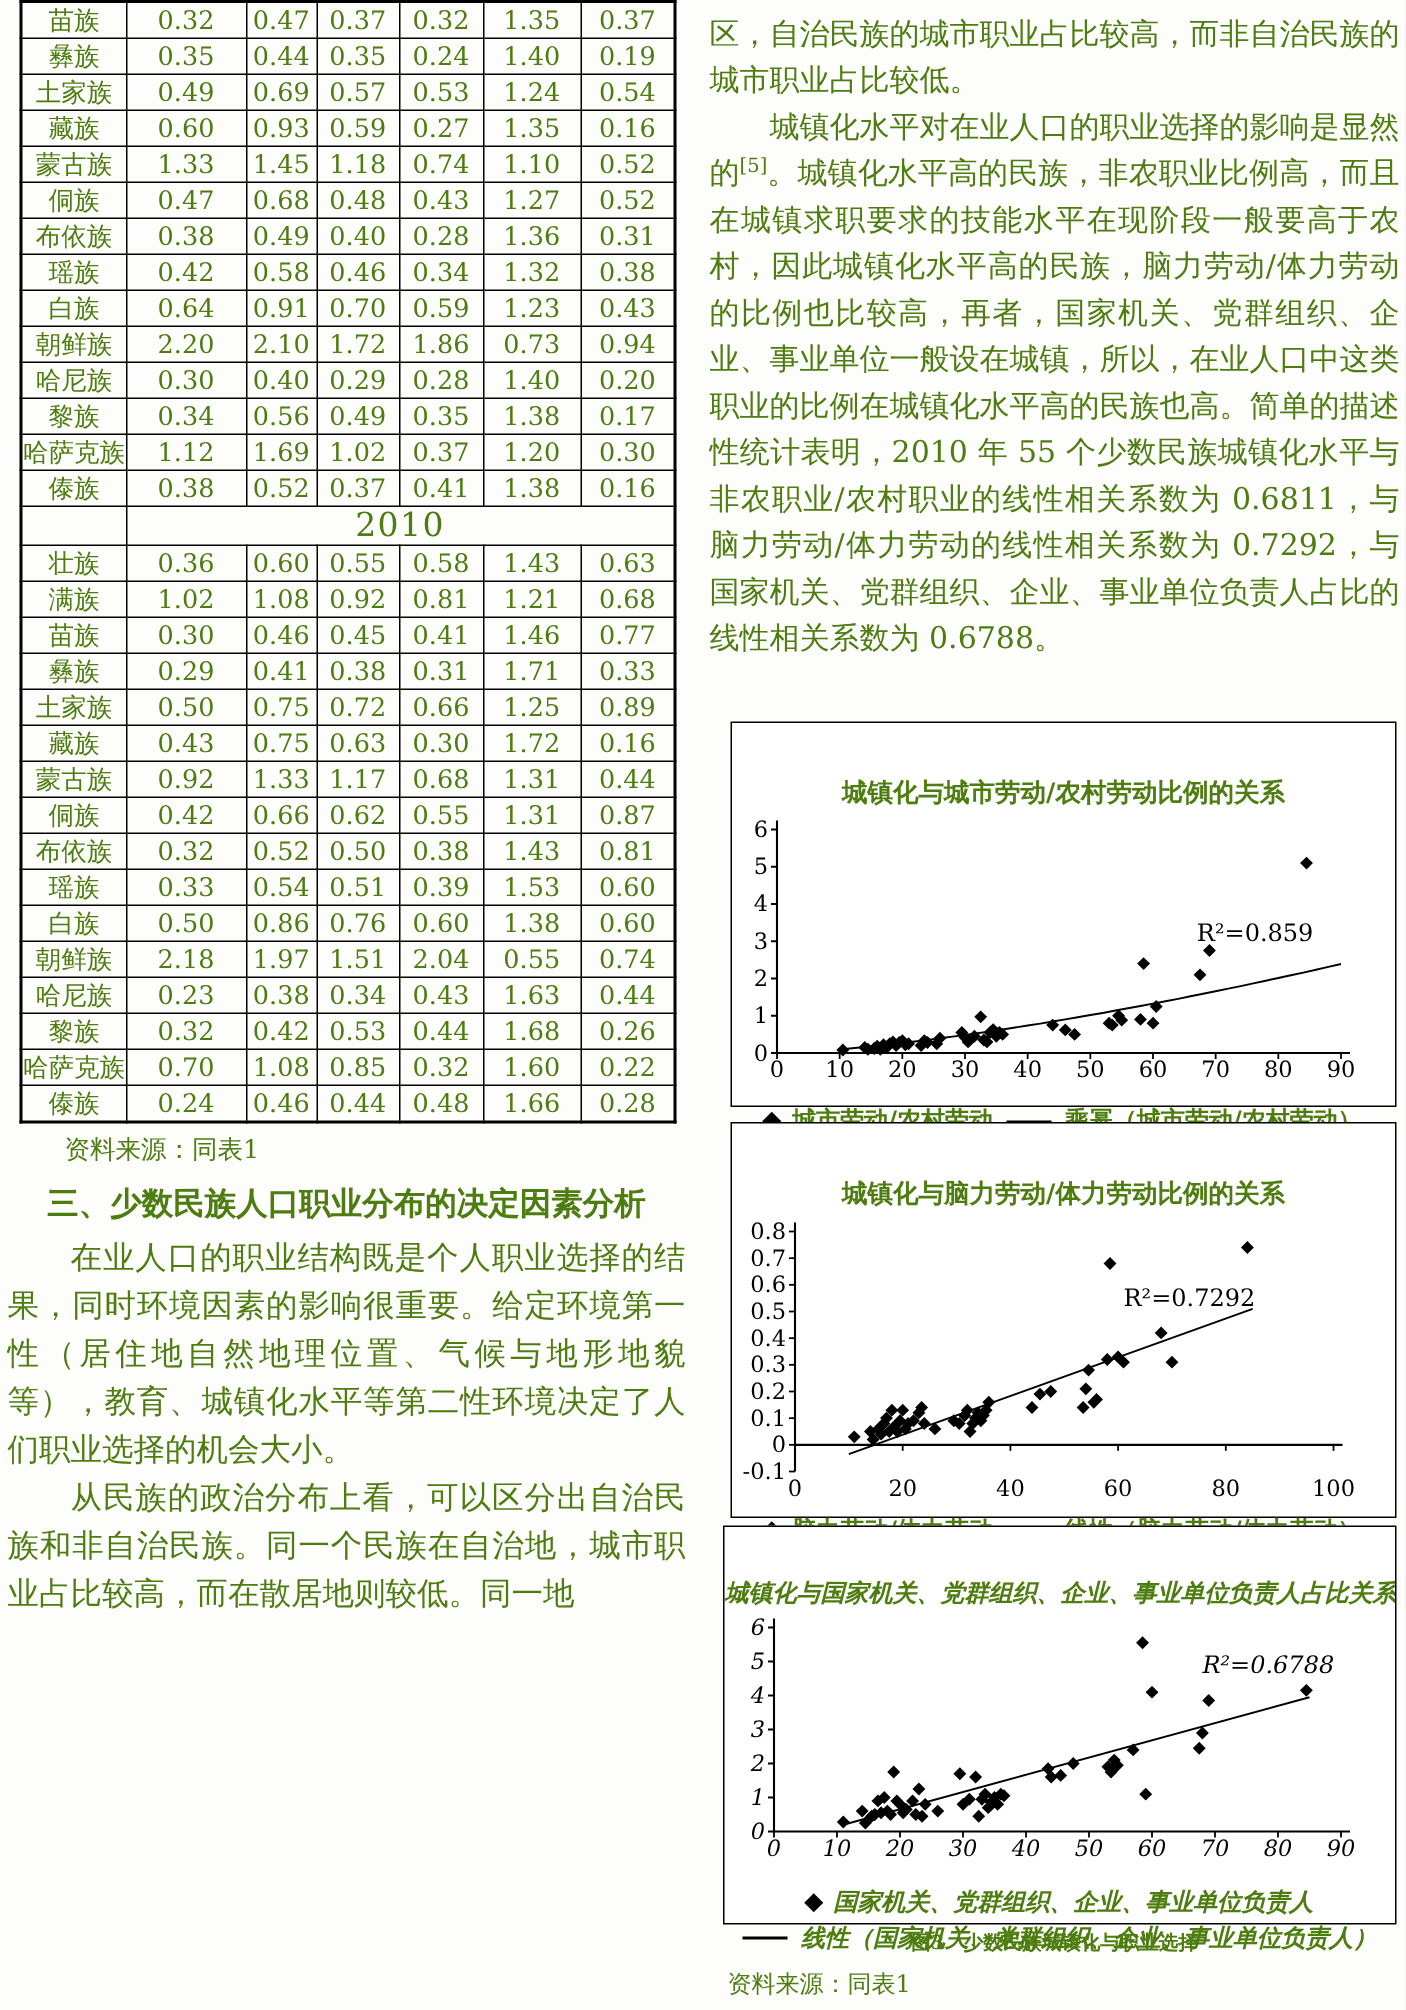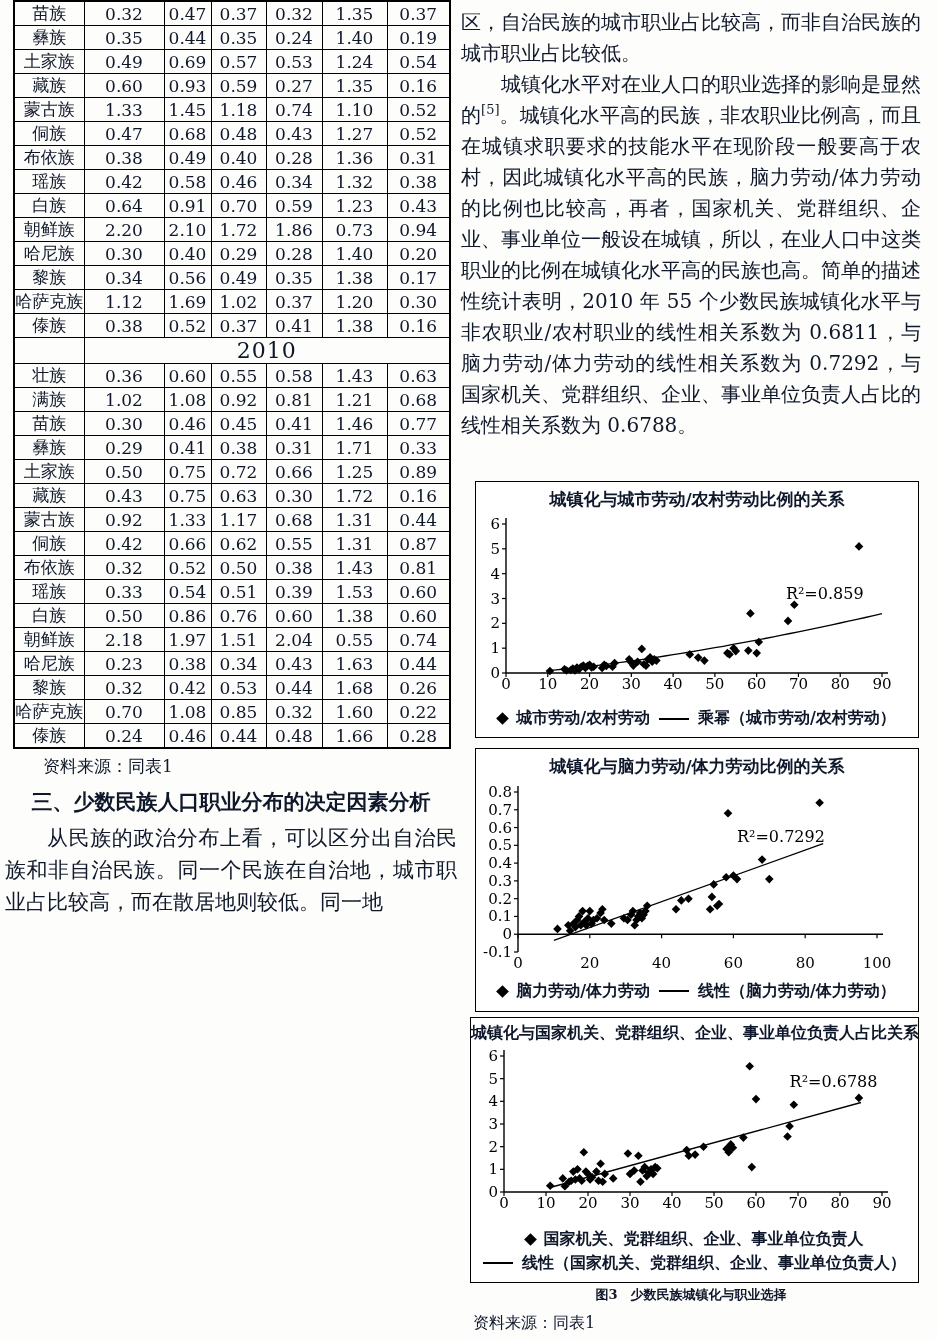--- a/index.html
+++ b/index.html
@@ -1,39 +1,39 @@
 <!DOCTYPE html>
 <html><head>
 <meta charset="utf-8">
 <style>
   html,body{margin:0;padding:0;background:#e9e9e9;}
   .page{position:relative;width:937px;height:1340px;margin:0 auto;background:#fdfdfb;overflow:hidden;
-        font-family:"DejaVu Serif","Liberation Serif",serif;color:#0f172a;}
+        font-family:"DejaVu Serif","Liberation Serif",serif;color:#4d7c0f;}
   .col-left{position:absolute;left:5px;top:0;width:452px;}
-  .col-right{position:absolute;left:461px;top:0;width:460px;height:1340px;}
+  .col-right{position:absolute;left:473px;top:0;width:460px;height:1340px;}
 
   table.occ{border-collapse:collapse;table-layout:fixed;margin-left:8px;width:436px;border:2px solid #000;}
   table.occ td{border:1px solid #000;height:23px;text-align:center;font-size:17px;padding:0;
                white-space:nowrap;overflow:hidden;}
   table.occ td.year{font-size:22px;letter-spacing:1px;}
 
   .src-note{margin:6px 0 0 38px;font-size:17px;}
   .heading{margin:10px 0 6px;text-align:center;font-weight:bold;font-size:21px;}
   .para{margin:0;font-size:21px;line-height:32px;text-align:justify;text-align-last:left;text-indent:2em;}
   .col-right .para{font-size:20px;line-height:31px;}
   .col-right{padding-top:0;}
   .col-right .flowtext{padding-top:7px;}
   .noindent{text-indent:0;}
   sup.ref{font-size:13px;line-height:0;}
 
   .chart-box{position:absolute;border:1px solid #000;background:#fff;}
   #cb0{left:14px;top:481px;width:442px;height:255px;}
   #cb1{left:14px;top:748px;width:442px;height:262px;}
-  #cb2{left:9px;top:1017px;width:447px;height:264px;}
-  .chart-title{font-weight:bold;text-align:center;font-size:17px;padding-top:6px;height:22px;white-space:nowrap;overflow:hidden;}
+  #cb2{left:9px;top:1017px;width:447px;height:264px;font-style:italic;}
+  .chart-title{font-weight:bold;text-align:center;font-size:17px;padding-top:6px;height:22px;white-space:nowrap;overflow:hidden;margin-top:29px;}
   #cb2 .chart-title{font-size:16px;padding-top:5px;height:23px;}
   svg.plot{display:block;font-family:inherit;}
   .legend{display:flex;flex-direction:column;align-items:center;justify-content:center;
           font-weight:bold;font-size:16px;gap:3px;}
   .legend-row{display:flex;align-items:center;gap:9px;white-space:nowrap;}
   .marker-diamond{width:9px;height:9px;background:#000;transform:rotate(45deg);display:inline-block;flex:0 0 auto;}
   .marker-line{width:30px;height:0;border-top:2px solid #000;display:inline-block;flex:0 0 auto;}
 
   .fig-caption{position:absolute;top:1286px;left:0;width:100%;text-align:center;font-weight:bold;font-size:13px;}
   .fig-src{position:absolute;top:1313px;left:12px;font-size:16px;}
@@ -329,20 +329,21 @@
             <td>1.66</td>
             <td>0.28</td>
           </tr>
         </tbody>
     </table>
 
     <p class="src-note">资料来源：同表1</p>
 
     <h3 class="heading">三、少数民族人口职业分布的决定因素分析</h3>
 
+    <p class="para">在业人口的职业结构既是个人职业选择的结果，同时环境因素的影响很重要。给定环境第一性（居住地自然地理位置、气候与地形地貌等），教育、城镇化水平等第二性环境决定了人们职业选择的机会大小。</p>
     <p class="para">从民族的政治分布上看，可以区分出自治民族和非自治民族。同一个民族在自治地，城市职业占比较高，而在散居地则较低。同一地</p>
   </div>
 
   <div class="col-right">
     <div class="flowtext">
       <p class="para noindent">区，自治民族的城市职业占比较高，而非自治民族的城市职业占比较低。</p>
       <p class="para"><span>城镇化水平对在业人口的职业选择的影响是显然的</span><sup class="ref">[5]</sup><span>。城镇化水平高的民族，非农职业比例高，而且在城镇求职要求的技能水平在现阶段一般要高于农村，因此城镇化水平高的民族，脑力劳动/体力劳动的比例也比较高，再者，国家机关、党群组织、企业、事业单位一般设在城镇，所以，在业人口中这类职业的比例在城镇化水平高的民族也高。简单的描述性统计表明，2010 年 55 个少数民族城镇化水平与非农职业/农村职业的线性相关系数为 0.6811，与脑力劳动/体力劳动的线性相关系数为 0.7292，与国家机关、党群组织、企业、事业单位负责人占比的线性相关系数为 0.6788。</span></p>
     </div>
 
     <div class="chart-box" id="cb0">

